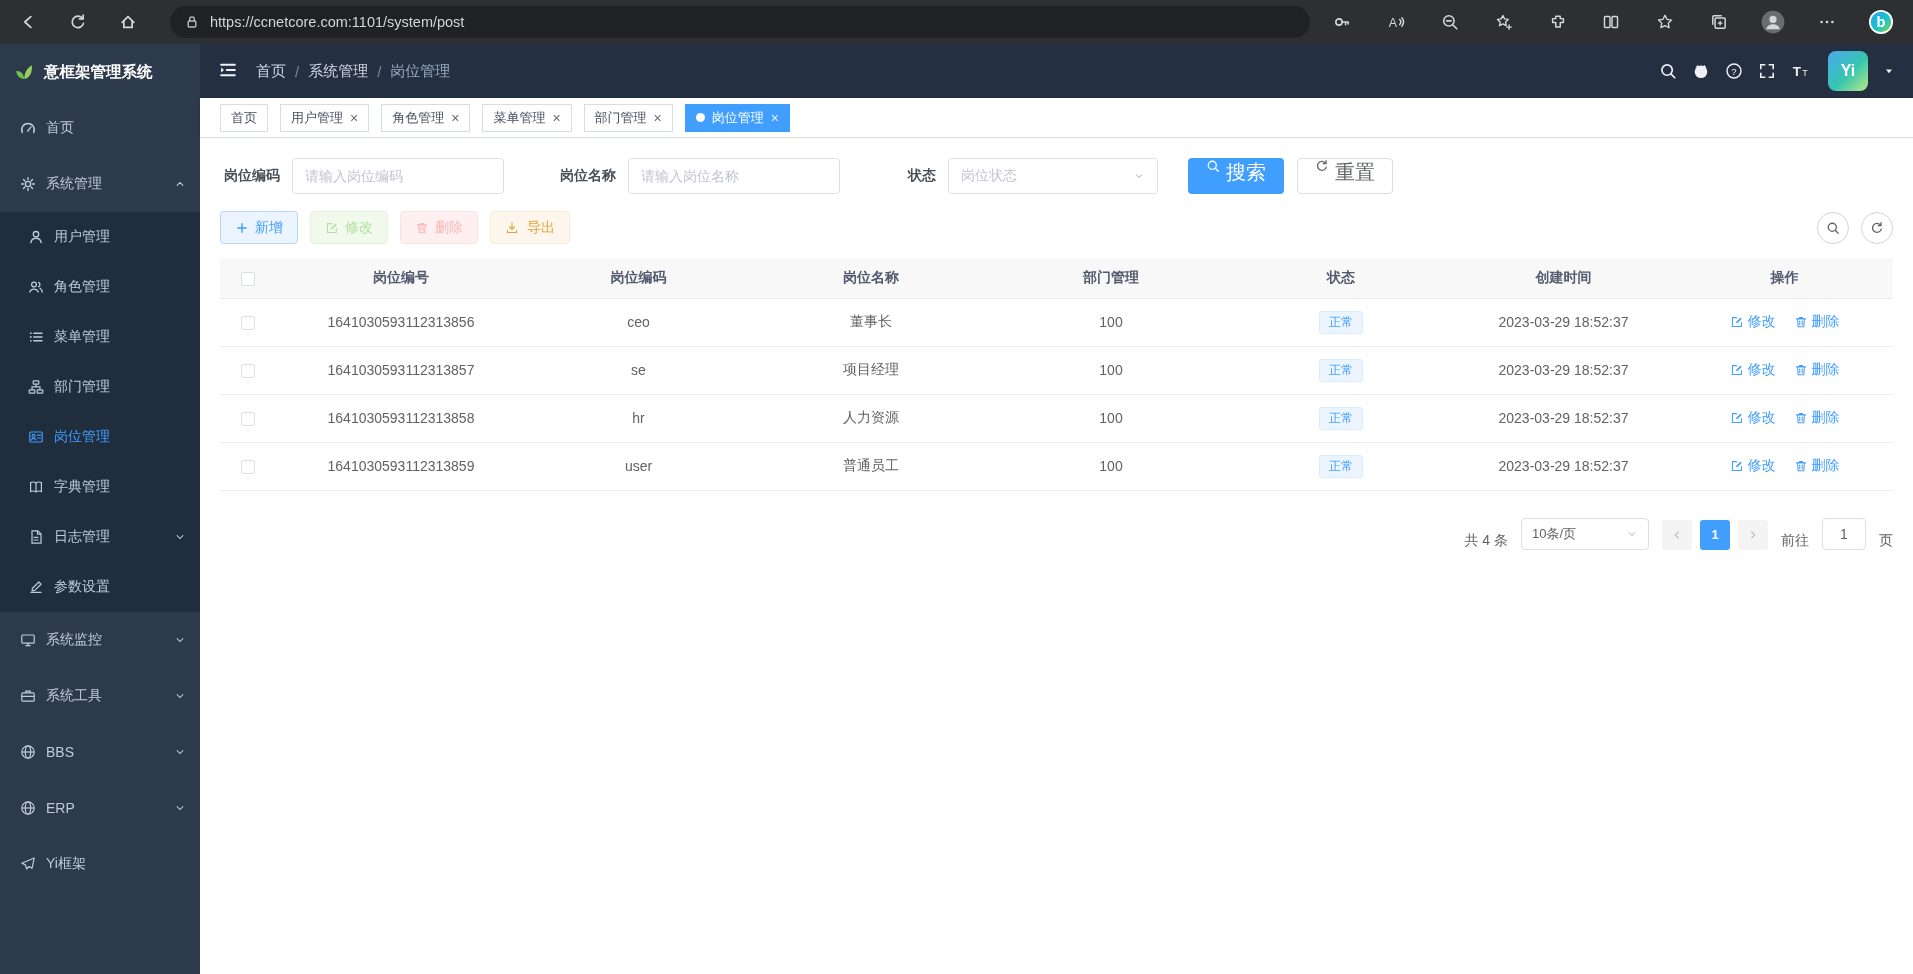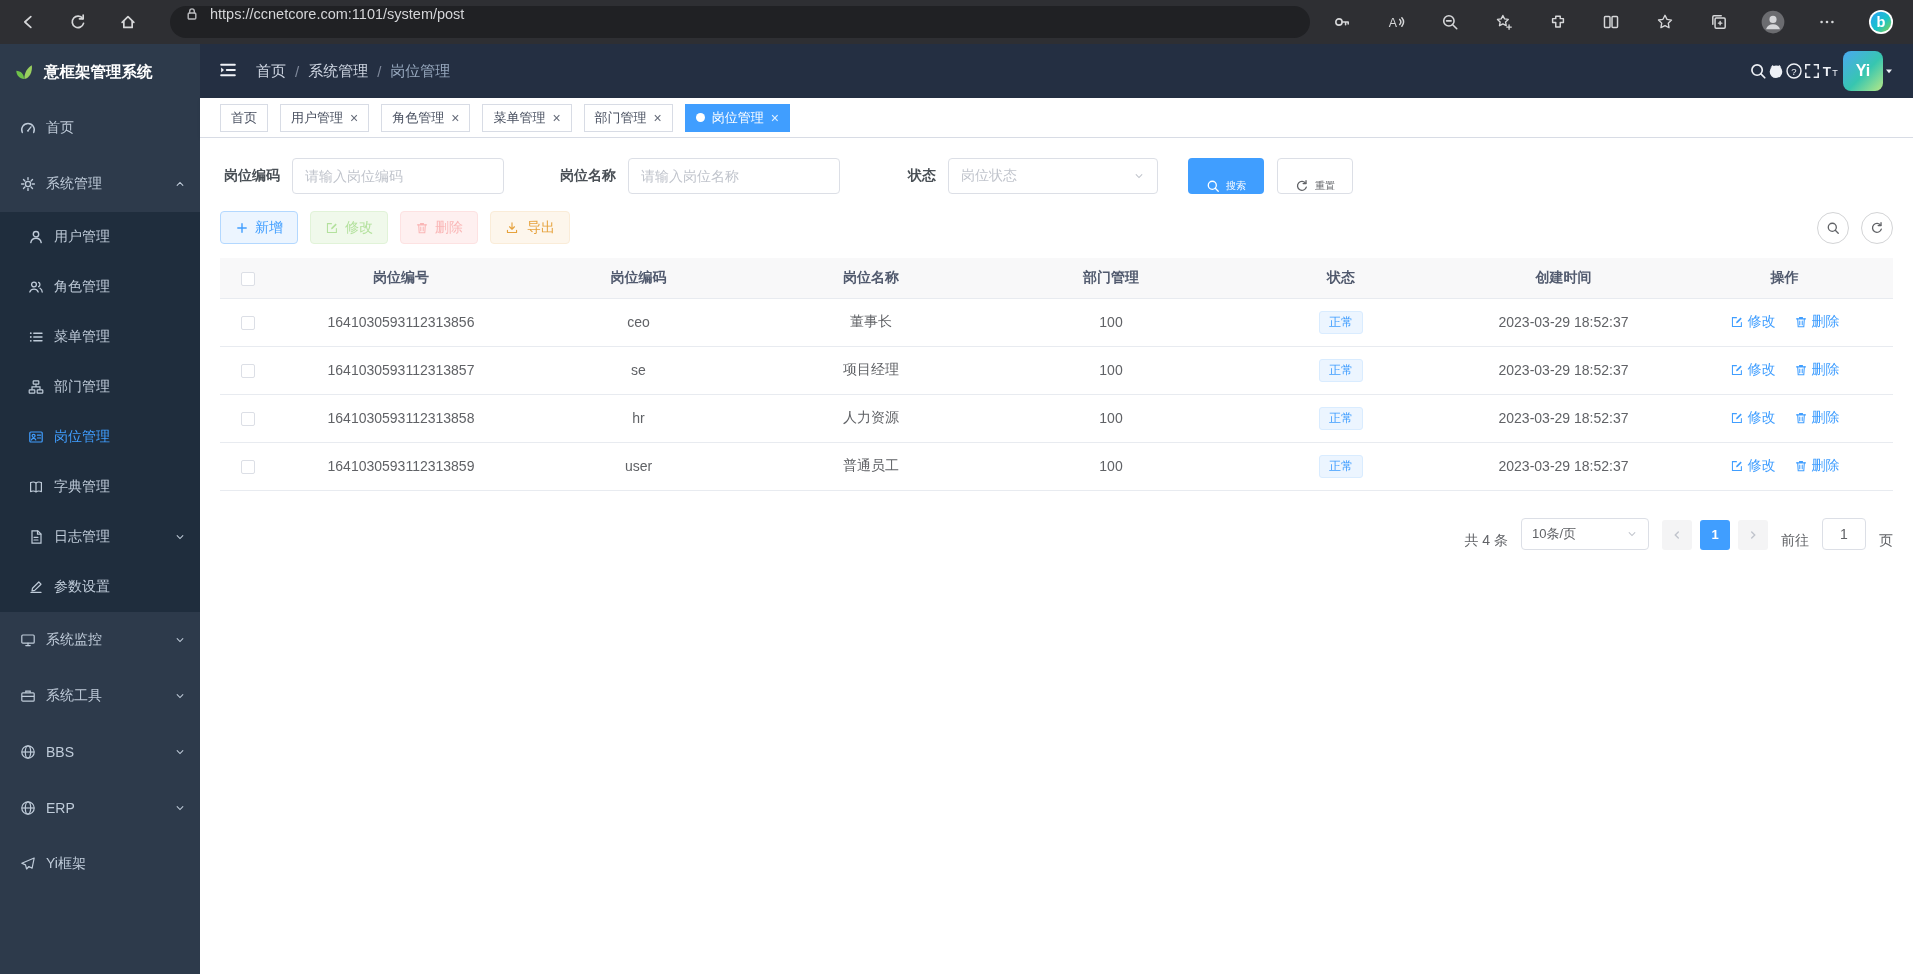--- a/index.html
+++ b/index.html
@@ -7,62 +7,62 @@
   body { font-family:"Liberation Sans","DejaVu Sans",sans-serif; font-size:14px; background:#fff; color:#606266; }
   button { font-family:inherit; border:none; background:none; cursor:pointer; color:inherit; }
   input { font-family:inherit; outline:none; }
   .ic { width:18px; height:18px; display:block; }
   .ic16 { width:16px; height:16px; } .ic14 { width:14px; height:14px; } .ic12 { width:12px; height:12px; } .ic26 { width:26px; height:26px; } .ic20 { width:20px; height:20px; }
 
   
   .browser-bar { height:44px; background:#2e2f33; display:flex; align-items:center; padding:0 10px; }
   .b-left { display:flex; align-items:center; gap:14px; }
   .b-btn { width:36px; height:34px; border-radius:6px; color:#d6d7d9; display:flex; align-items:center; justify-content:center; }
-  .url-pill { width:1140px; height:32px; background:#202124; border-radius:16px; display:flex; align-items:flex-start; padding:0 14px; gap:10px; color:#b9babd; margin-left:24px; }
+  .url-pill { width:1140px; height:32px; background:#202124; border-radius:16px; display:flex; align-items:center; padding:0 14px; gap:10px; color:#b9babd; margin-left:24px; }
   .url-text { font-size:14.5px; color:#d4d5d8; }
   .b-right { flex:1; display:flex; align-items:center; justify-content:space-between; padding:0 4px 0 14px; }
 
   
   .app { display:flex; height:930px; }
   .sidebar { width:200px; background:#2d3a4b; color:#bfcbd9; flex-shrink:0; overflow:hidden; }
   .logo-row { height:56px; display:flex; align-items:center; gap:10px; padding:16px 14px; color:#fff; font-weight:bold; font-size:15.5px; }
   .menu-item { height:56px; display:flex; align-items:center; gap:10px; padding:0 20px; font-size:14px; position:relative; cursor:pointer; }
   .chev { position:absolute; right:14px; }
   .submenu { background:#1f2d3d; }
   .submenu .menu-item { height:50px; padding-left:28px; }
   .submenu .menu-item.active { color:#409eff; }
 
   .main { flex:1; display:flex; flex-direction:column; min-width:0; }
   .app-header { height:54px; background:#242f42; display:flex; align-items:center; padding:0 18px; color:#e5eaf3; }
   .hamburger { margin-right:18px; color:#eef1f6; }
   .breadcrumb { font-size:15px; display:flex; gap:9px; align-items:center; }
   .breadcrumb .bc-link { color:#cfd6e2; cursor:pointer; }
   .breadcrumb .sep { color:#7f899b; }
   .breadcrumb .current { color:#97a8be; }
-  .header-right { margin-left:auto; display:flex; color:#eef1f6; }
+  .header-right { margin-left:auto; display:flex; gap:15px; color:#eef1f6; }
   .h-btn { display:flex; align-items:center; justify-content:center; }
   .avatar { width:40px; height:40px; border-radius:8px; background:linear-gradient(135deg,#4aa8f0 0%,#37c6b0 55%,#b8e986 100%); display:flex; align-items:center; justify-content:center; color:#fff; font-weight:bold; font-size:16px; margin-left:4px; }
 
   
   .tabs-bar { height:40px; background:#fff; border-bottom:1px solid #d8dce5; box-shadow:0 1px 3px rgba(0,21,41,.08); display:flex; align-items:center; padding:0 20px; gap:12px; }
   .tag-tab { height:28px; display:inline-flex; align-items:center; gap:7px; padding:0 10px; border:1px solid #d8dce5; background:#fff; color:#495060; font-size:13px; cursor:pointer; }
   .tag-tab .dot { width:9px; height:9px; border-radius:50%; background:#fff; }
   .tag-tab.active { background:#409eff; border-color:#409eff; color:#fff; }
   .tab-close { font-size:14px; line-height:1; opacity:.85; }
 
   
   .content { flex:1; background:#fff; padding:12px 20px 0 20px; overflow:hidden; }
   .filter-row { display:flex; align-items:center; margin:8px 0 0 4px; }
   .f-group { display:flex; align-items:center; }
   .f-label { font-weight:700; color:#4a5056; margin-right:12px; white-space:nowrap; }
   .f-input { width:212px; height:36px; border:1px solid #dcdfe6; border-radius:4px; padding:0 12px; font-size:14px; color:#606266; }
   .f-input::placeholder { color:#c0c4cc; }
   .f-select { width:210px; height:36px; border:1px solid #dcdfe6; border-radius:4px; padding:0 12px; display:flex; align-items:center; justify-content:space-between; color:#c0c4cc; cursor:pointer; background:#fff; }
   .g2 { margin-left:56px; } .g3 { margin-left:68px; }
-  .btn { height:36px; border-radius:4px; font-size:10px; display:inline-flex; align-items:flex-end; gap:6px; padding:0 17px; cursor:pointer; border:1px solid transparent; }
+  .btn { height:36px; border-radius:4px; font-size:20px; display:inline-flex; align-items:flex-start; gap:6px; padding:0 17px; cursor:pointer; border:1px solid transparent; }
   .btn-primary { background:#409eff; color:#fff; margin-left:30px; }
   .btn-plain { background:#fff; border-color:#dcdfe6; color:#606266; margin-left:13px; }
 
   .toolbar-row { display:flex; align-items:center; margin-top:17px; gap:12px; }
   .btn-sm { height:33px; padding:0 14px; border-radius:4px; font-size:14px; display:inline-flex; align-items:center; gap:6px; border:1px solid transparent; cursor:pointer; }
   .btn-add    { background:#ecf5ff; border-color:#b3d8ff; color:#409eff; }
   .btn-edit   { background:#f0f9eb; border-color:#e1f3d8; color:#b3e19d; cursor:not-allowed; }
   .btn-del    { background:#fef0f0; border-color:#fde2e2; color:#fab6b6; cursor:not-allowed; }
   .btn-export { background:#fdf6ec; border-color:#faecd8; color:#e6a23c;gap:8px; }
   .tb-right { margin-left:auto; display:flex; gap:12px; }

